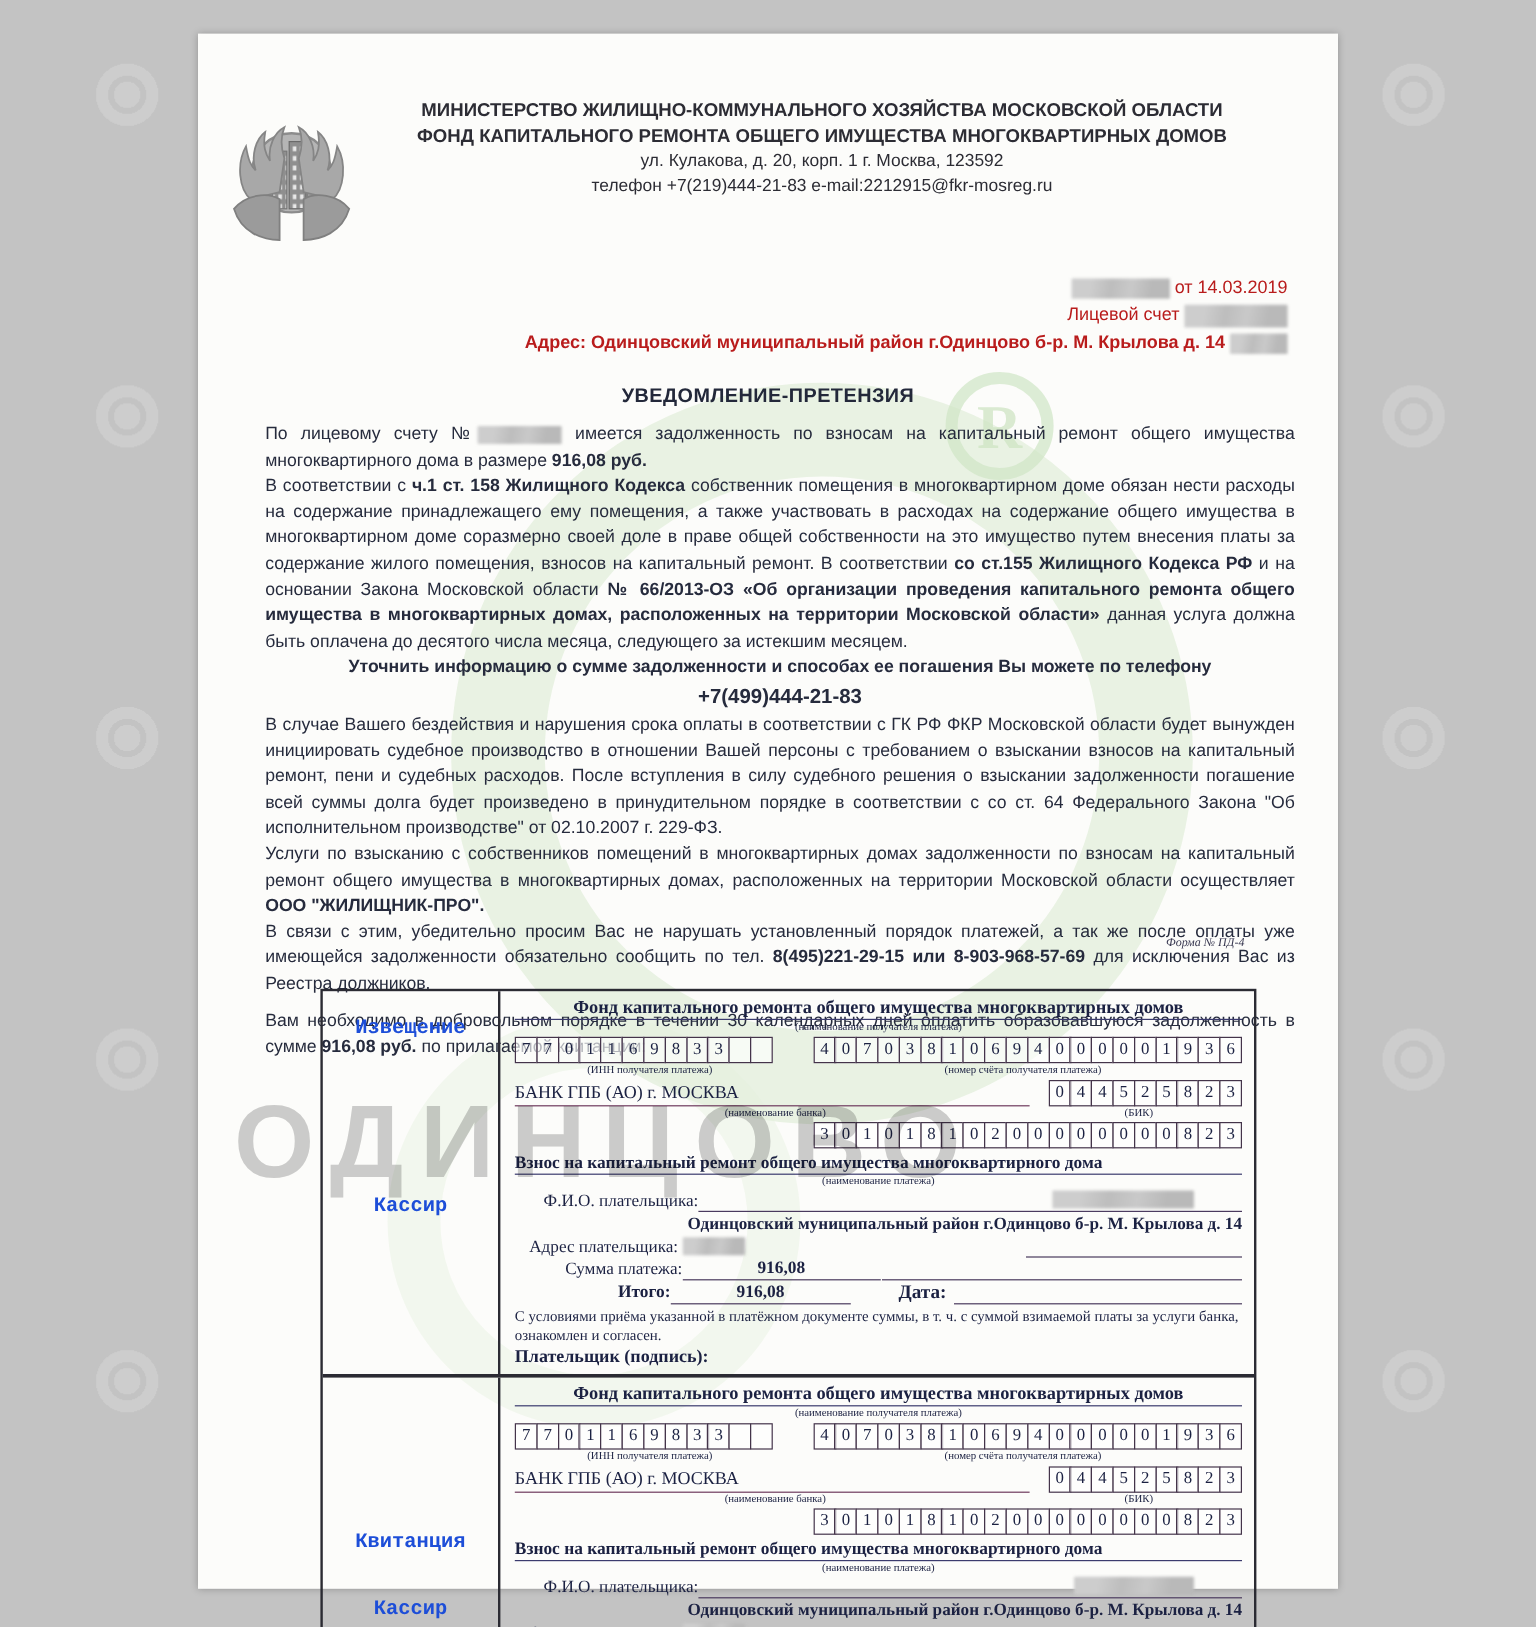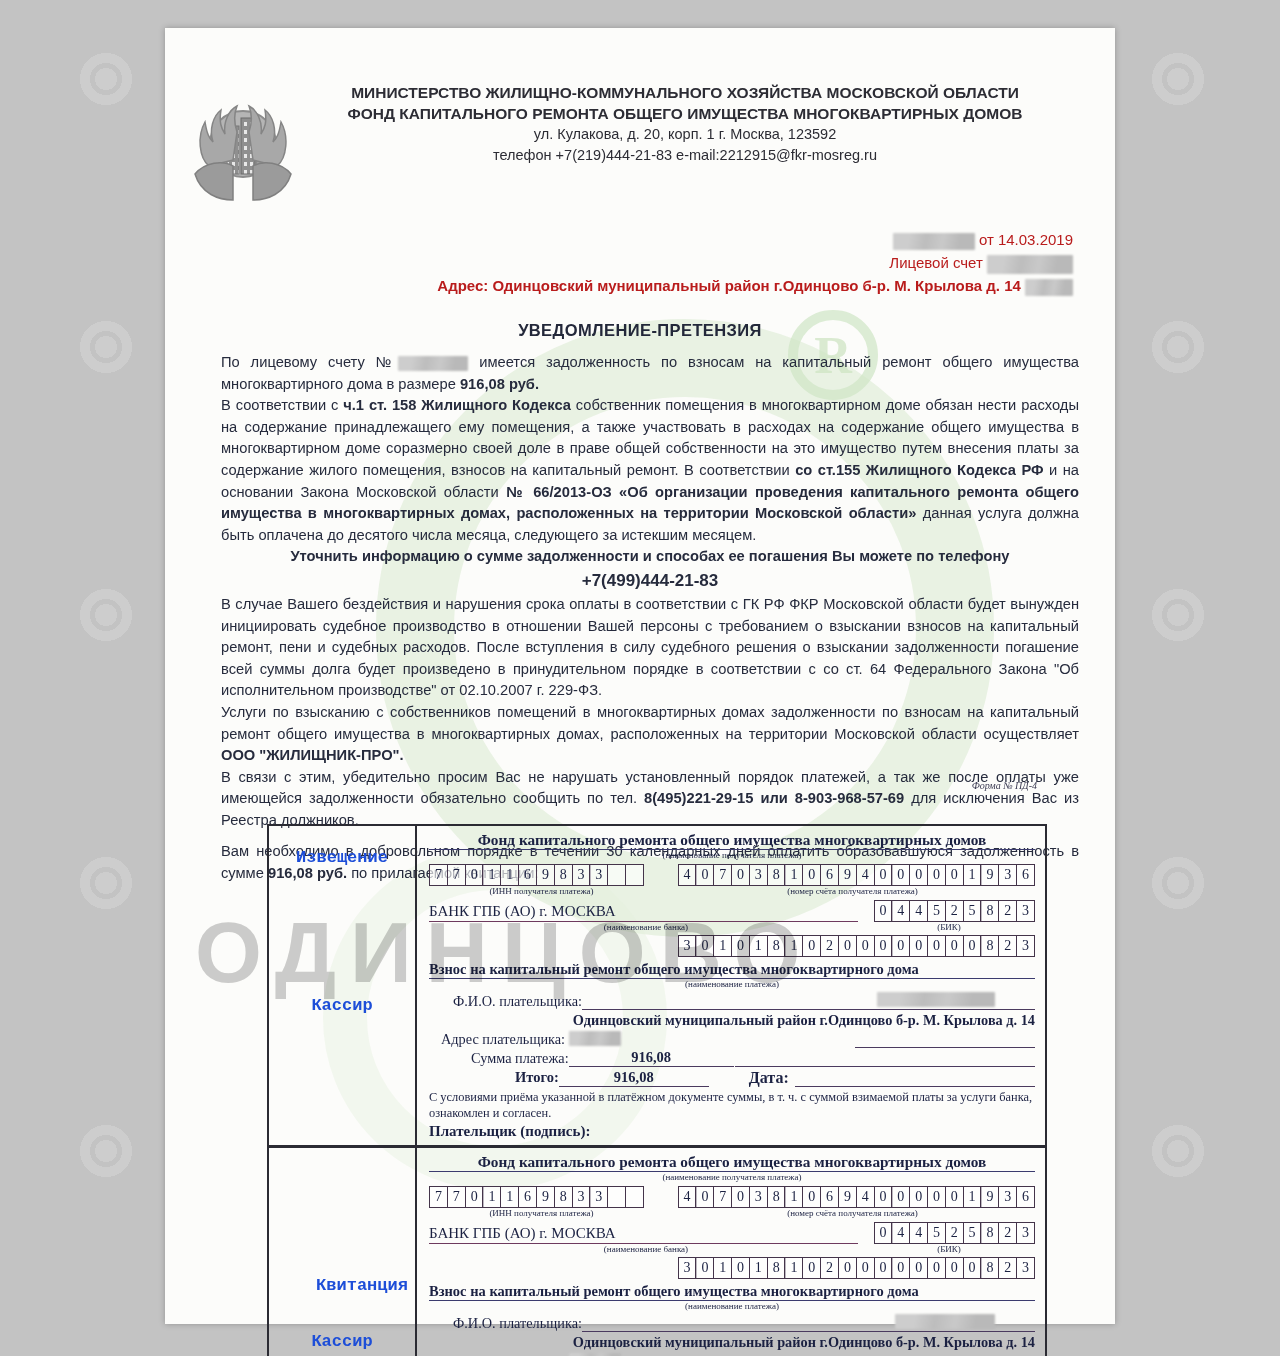--- a/index.html
+++ b/index.html
@@ -90,21 +90,21 @@
   .sum-row .wline{flex:none;width:300px;}
   .itogo-row{display:flex;align-items:flex-start;padding-left:86px;margin-top:2px;}
   .itogo-row .b-lbl{font-weight:bold;font-size:14.5px;white-space:nowrap;}
   .itogo-val{width:150px;text-align:center;border-bottom:1.3px solid #4a3a5e;font-size:14.5px;font-weight:bold;}
   .itogo-row .date-lbl{font-weight:bold;font-size:16px;margin-left:40px;white-space:nowrap;}
   .itogo-row .wline{flex:1;margin-left:6px;}
   .terms{font-size:12.4px;line-height:15.5px;margin-top:3px;}
   .sign{font-weight:bold;font-size:15px;text-align:left;margin-top:2px;}
   .s1 .lab-top{top:22px;}
   .s1 .lab-bottom{top:170px;}
-  .s2 .lab-top{top:128px;padding-left:20px;}
+  .s2 .lab-top{top:128px;}
   .s2 .lab-bottom{top:184px;}
 </style>
 </head>
 <body>
 
 <div class="page">
 
   <svg class="green-wm" viewBox="0 0 950 1296">
     <circle cx="520" cy="600" r="270" fill="none" stroke="#d8eacf" stroke-width="78" opacity="0.55"></circle>
     <circle cx="668" cy="327" r="40" fill="none" stroke="#cfe5c4" stroke-width="10" opacity="0.7"></circle>

